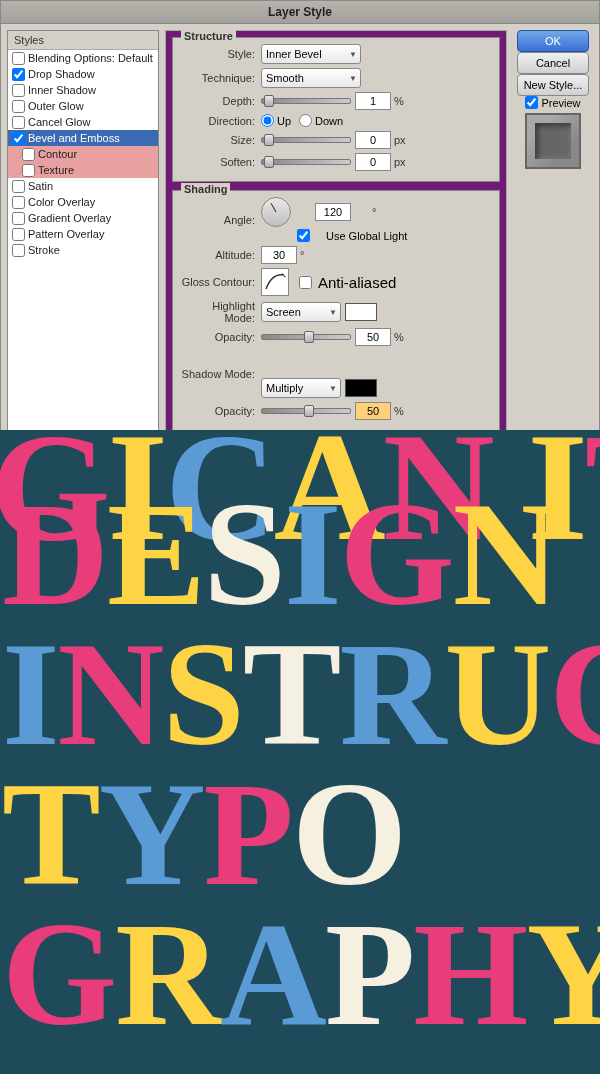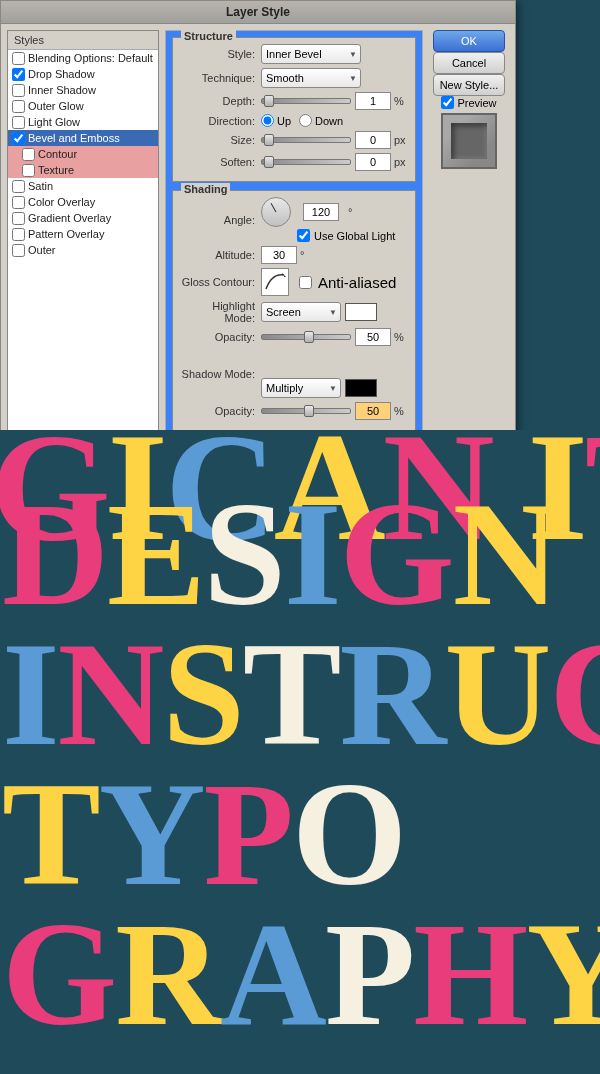--- a/index.html
+++ b/index.html
@@ -10,21 +10,21 @@
       font-family: -apple-system, 'Lucida Grande', Arial, sans-serif;
       font-size: 11px;
       overflow: hidden;
       position: relative;
     }
 
     
     .dialog {
       position: absolute;
       top: 0; left: 0;
-      width: 516px;
+      width: 600px;
       background: #d4d0c8;
       border: 1px solid #888;
       box-shadow: 2px 2px 8px rgba(0,0,0,0.5);
     }
     .dialog-title {
       background: linear-gradient(to bottom, #b8b4ac, #a0a09c);
       text-align: center;
       padding: 4px 0;
       font-size: 12px;
       font-weight: bold;
@@ -75,21 +75,21 @@
       left: 4px;
     }
     .left-panel-item.sub {
       padding-left: 30px;
     }
 
     
     .center-panel {
       flex: 1;
       border: 1px solid #aaa;
-      background: #3b82f6;
+      background: #701a75;
       padding: 6px;
     }
     .section-box {
       border: 1px solid #888;
       margin-bottom: 8px;
       padding: 6px 8px;
       background: #d4d0c8;
       position: relative;
     }
     .section-label {
@@ -333,21 +333,21 @@
       <div class="left-panel-item">
         <input type="checkbox" style="">
         <span>Inner Shadow</span>
       </div>
       <div class="left-panel-item">
         <input type="checkbox" style="">
         <span>Outer Glow</span>
       </div>
       <div class="left-panel-item">
         <input type="checkbox" style="">
-        <span>Light Glow</span>
+        <span>Cancel Glow</span>
       </div>
       <div class="left-panel-item selected">
         <input type="checkbox" checked="" style="">
         <span>Bevel and Emboss</span>
       </div>
       <div class="left-panel-item sub highlighted">
         <input type="checkbox" style="left: 14px;">
         <span>Contour</span>
       </div>
       <div class="left-panel-item sub highlighted">
@@ -365,21 +365,21 @@
       <div class="left-panel-item">
         <input type="checkbox" style="">
         <span>Gradient Overlay</span>
       </div>
       <div class="left-panel-item">
         <input type="checkbox" style="">
         <span>Pattern Overlay</span>
       </div>
       <div class="left-panel-item">
         <input type="checkbox" style="">
-        <span>Outer</span>
+        <span>Stroke</span>
       </div>
     </div>
 
     <div class="center-panel">
 
       <div class="section-box">
         <span class="section-label">Structure</span>
 
         <div class="row">
           <span class="row-label">Style:</span>
@@ -450,28 +450,28 @@
           </div>
         </div>
       </div>
 
       <div class="section-box">
         <span class="section-label">Shading</span>
 
         <div class="row">
           <span class="row-label">Angle:</span>
           <div class="row-content" style="align-items:flex-start; flex-direction:column;">
-            <div style="display:flex; align-items:center; gap:6px;">
+            <div style="display:flex; align-items:center; gap:18px;">
               <div class="angle-dial"></div>
               <input type="text" class="num-input" value="120" style="">
               <span class="unit-label">°</span>
             </div>
             <div style="display:flex; align-items:center; margin-left:36px; margin-top:2px;">
               <input type="checkbox" checked="" style="">
-              <span style="margin-left:4px; font-size:11px;">Use Global Light</span>
+              <span style="margin-left:16px; font-size:11px;">Use Global Light</span>
             </div>
           </div>
         </div>
 
         <div class="row">
           <span class="row-label">Altitude:</span>
           <div class="row-content">
             <input type="text" class="num-input" value="30" style="">
             <span class="unit-label">°</span>
           </div>

